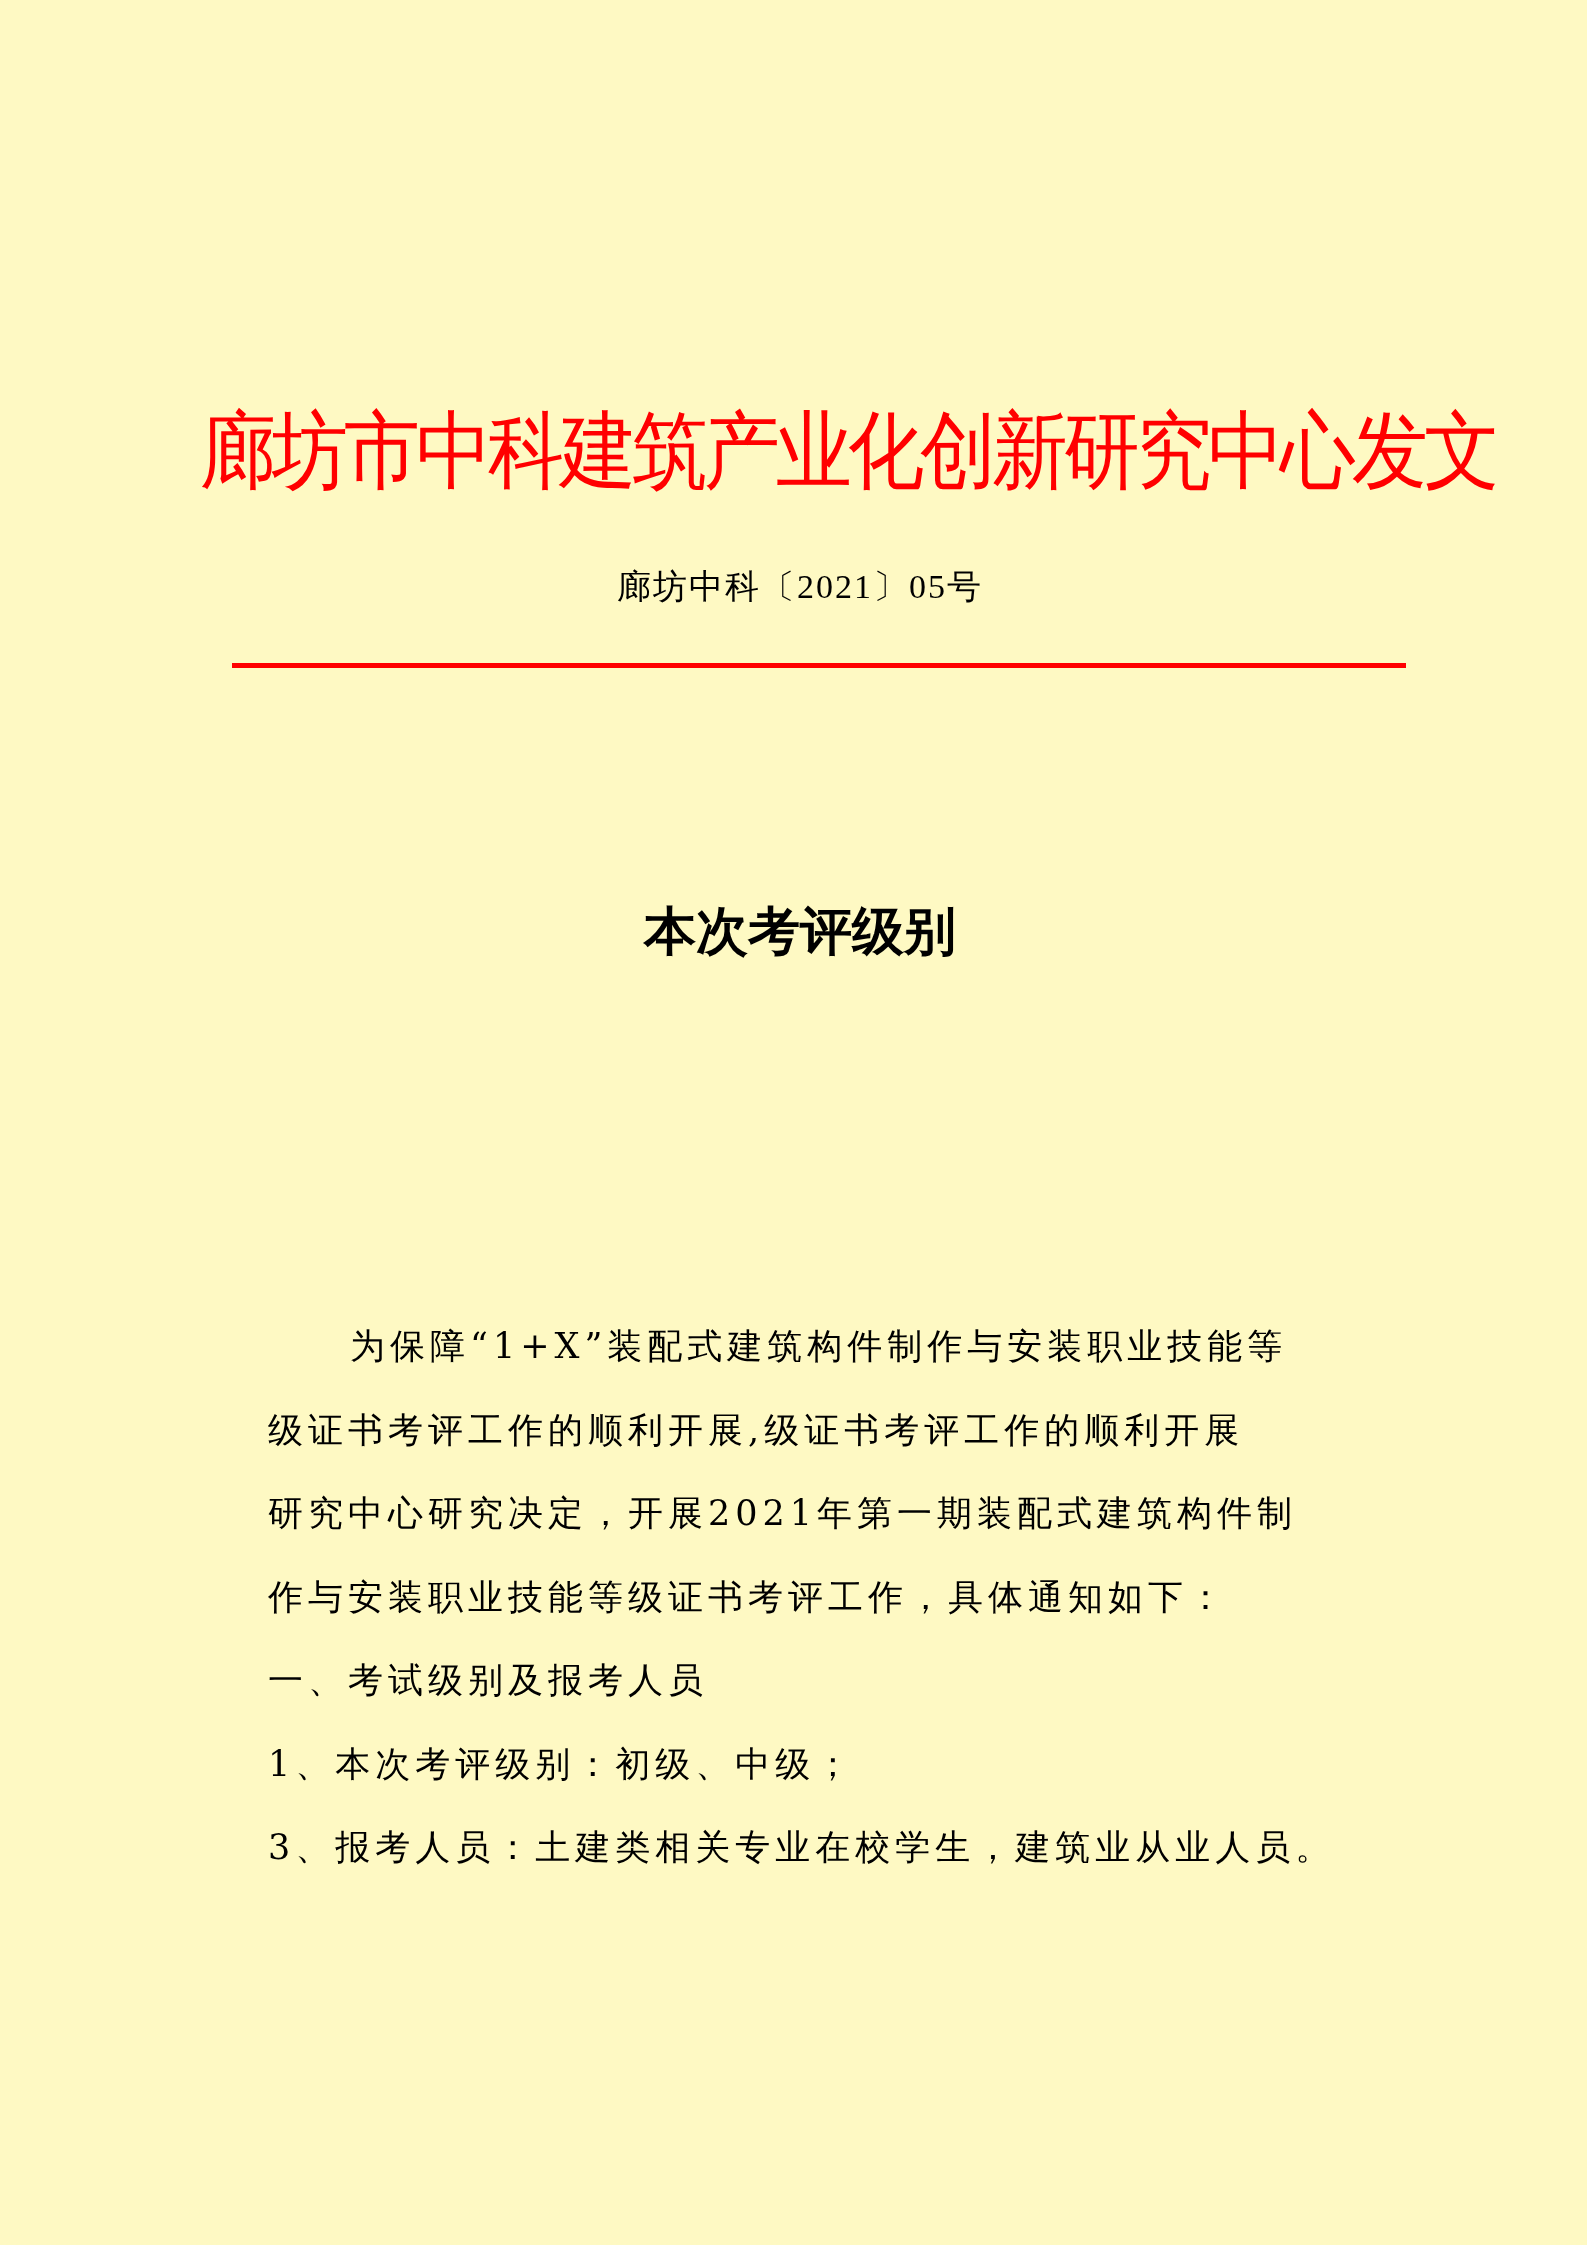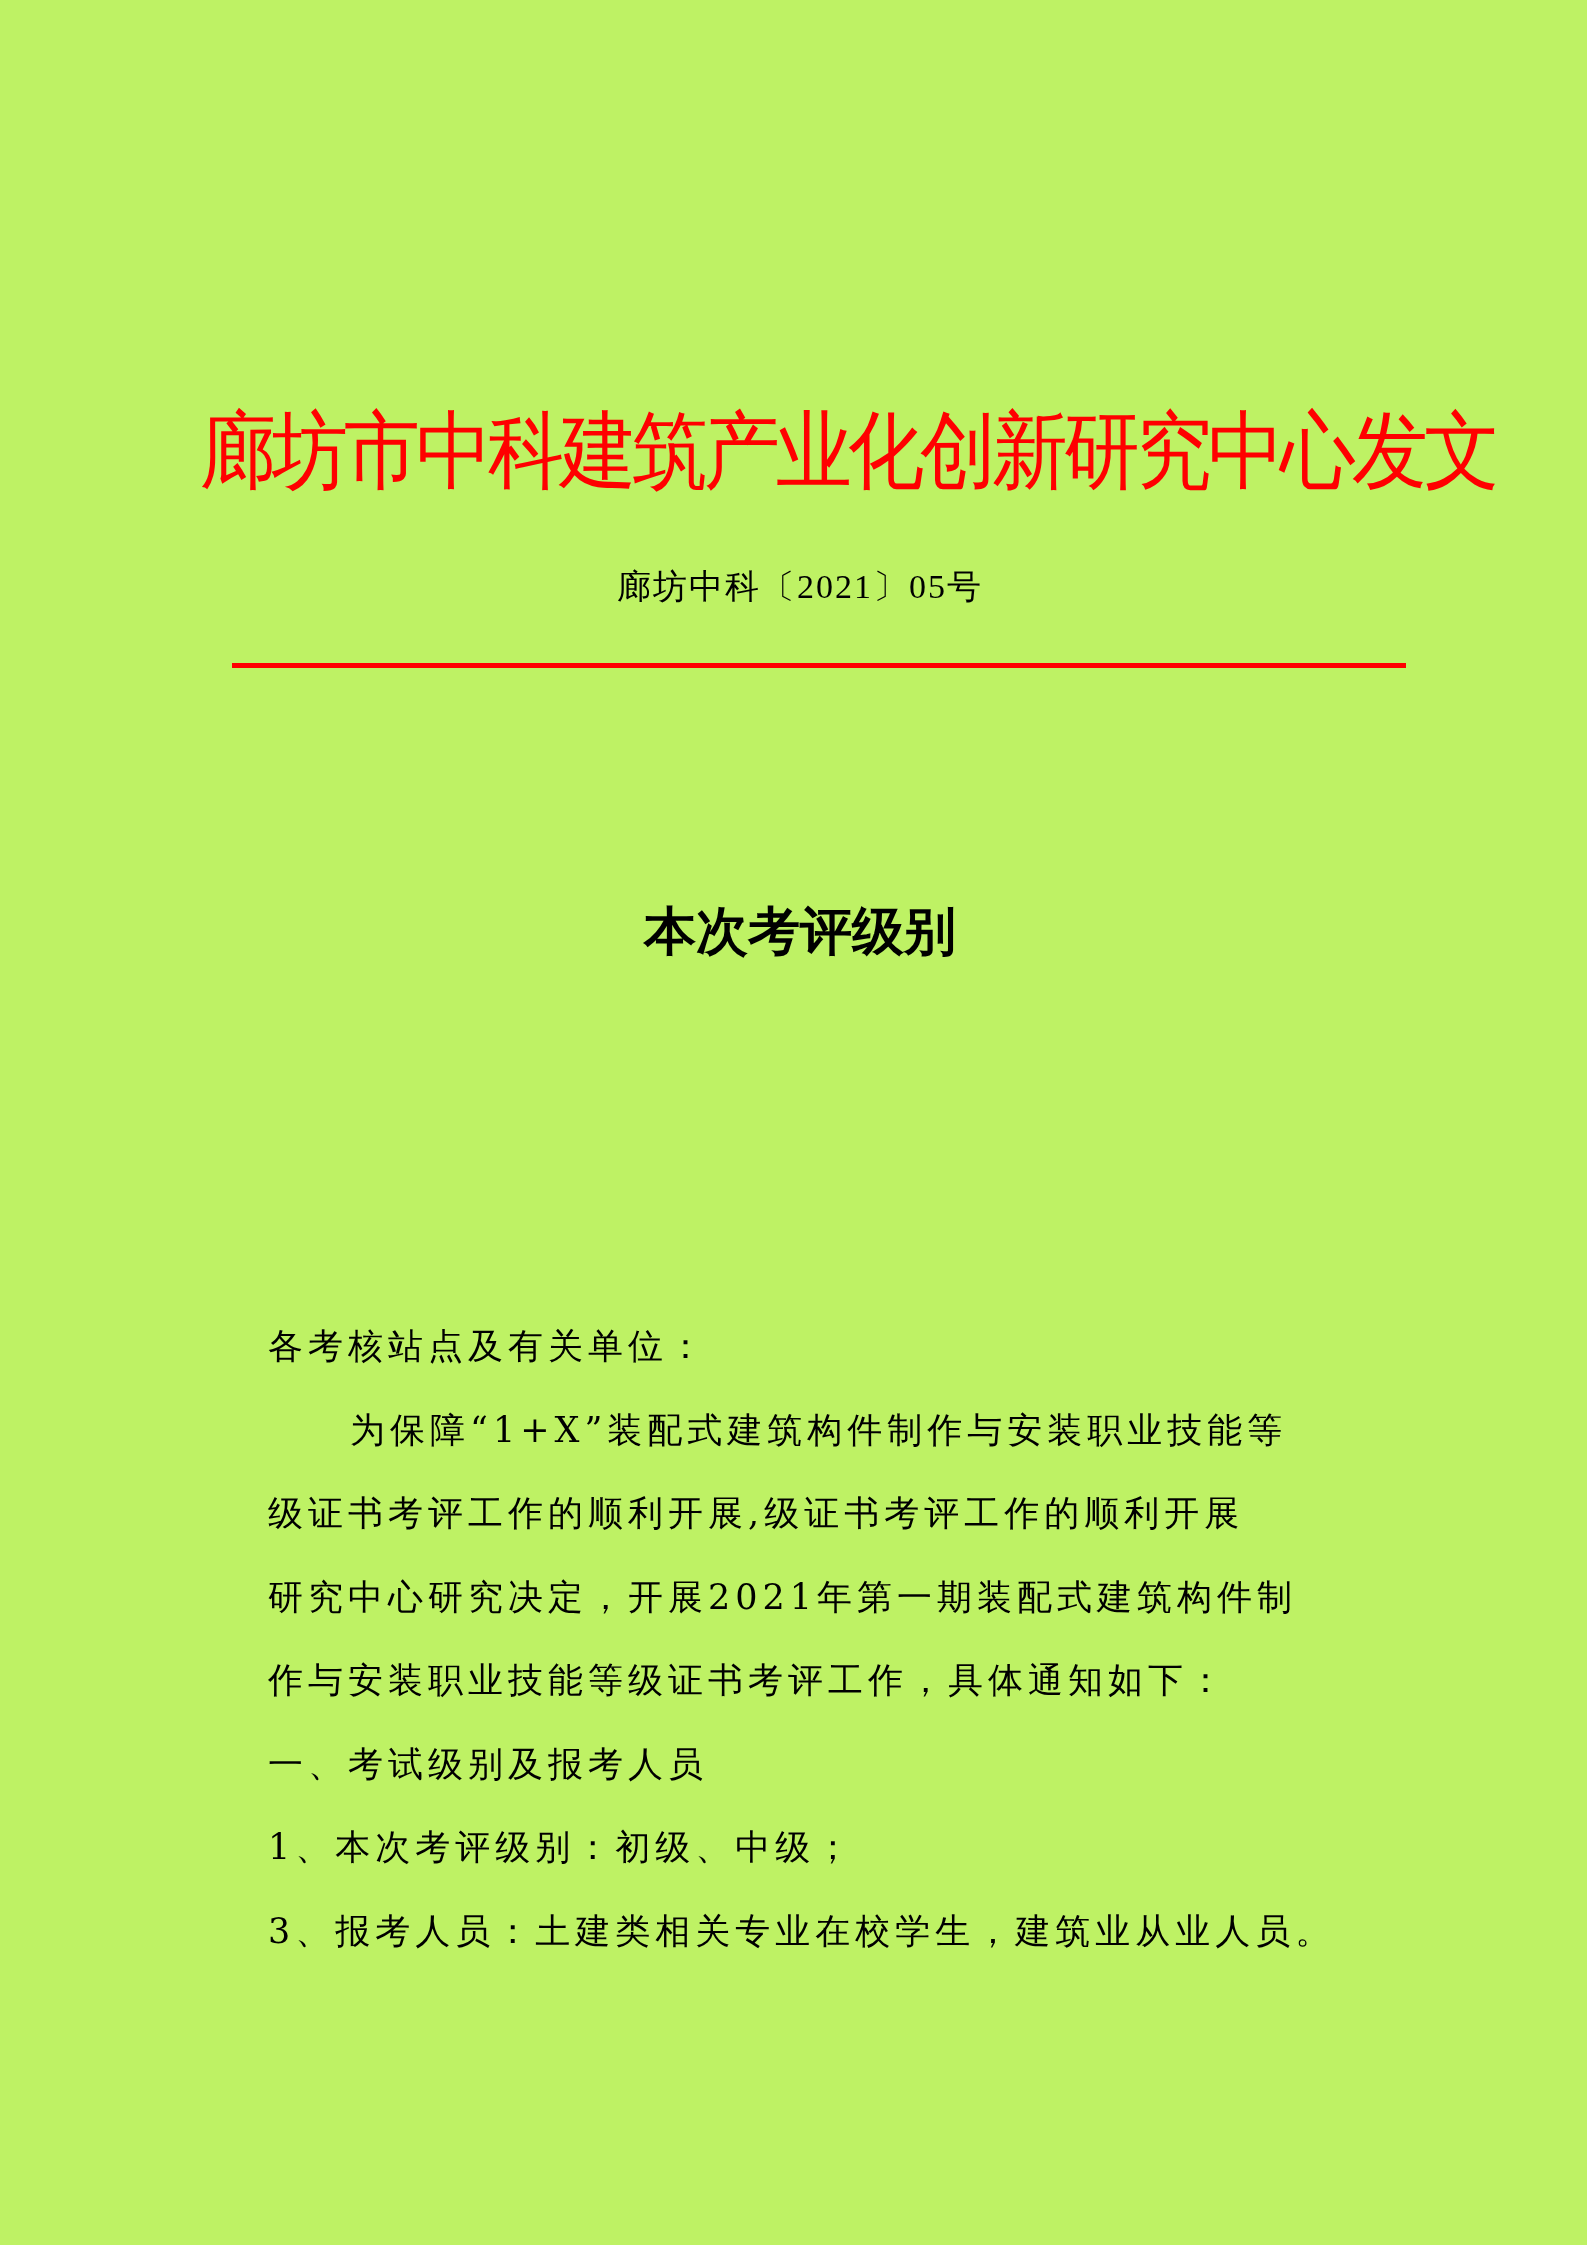--- a/index.html
+++ b/index.html
@@ -13,21 +13,21 @@
       position: relative;
       overflow: hidden;
       font-family: "DejaVu Serif", "Liberation Serif", serif;
       color: #000000;
     }
     .page {
       position: absolute;
       left: 0; top: 0;
       width: 1587px;
       height: 2245px;
-      background: #bef264;
+      background: #fef9c3;
     }
     .issuer-heading {
       position: absolute;
       left: 200px;
       top: 395px;
       width: 1200px;
       text-align: center;
       font-family: "Liberation Serif", "DejaVu Serif", serif;
       font-size: 76px;
       line-height: 100px;
@@ -103,21 +103,20 @@
 
   <div class="doc-number">廊坊中科〔2021〕05号</div>
 
   <div class="red-rule"></div>
 
   <div class="title-block">
     <div class="title-line">本次考评级别</div>
   </div>
 
   <div class="body-block">
-    <div class="body-line">各考核站点及有关单位：</div>
 
     <div class="body-line indent">为保障“1+X”装配式建筑构件制作与安装职业技能等</div>
     <div class="body-line">级证书考评工作的顺利开展,级证书考评工作的顺利开展</div>
     <div class="body-line">研究中心研究决定，开展2021年第一期装配式建筑构件制</div>
     <div class="body-line">作与安装职业技能等级证书考评工作，具体通知如下：</div>
 
     <div class="body-line">一、考试级别及报考人员</div>
     <div class="body-line">1、本次考评级别：初级、中级；</div>
     <div class="body-line">3、报考人员：土建类相关专业在校学生，建筑业从业人员。</div>
   </div>

